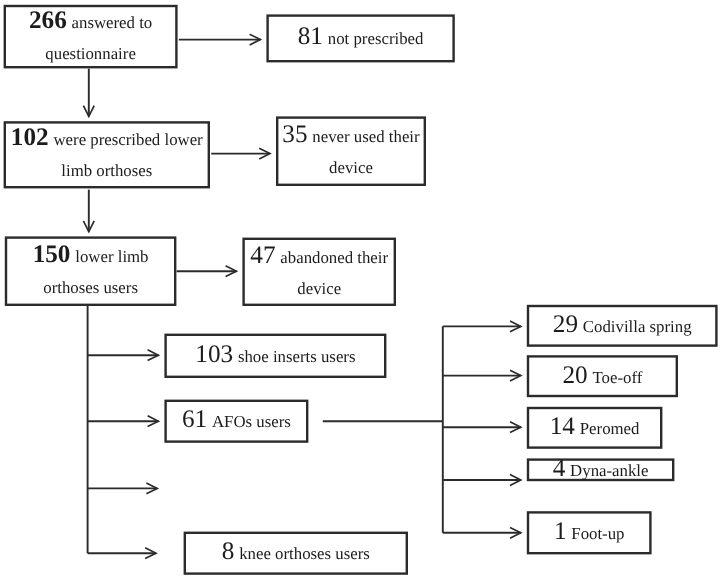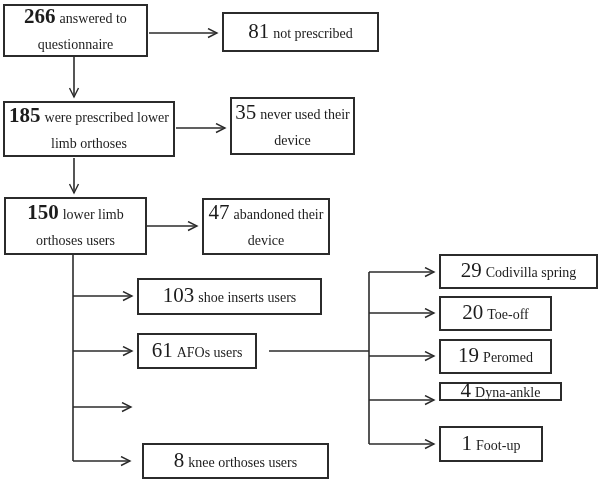--- a/index.html
+++ b/index.html
@@ -76,21 +76,21 @@
 
   <div class="node one-line" style="left:222px;top:12px;width:157px;height:40px">
     <div class="txt">
       <span class="num">81</span>
       <span class="lbl">not prescribed</span>
     </div>
   </div>
 
   <div class="node bold-num" style="left:3px;top:101px;width:172px;height:56px">
     <div class="txt">
-      <span class="num">185</span>
+      <span class="num">102</span>
       <span class="lbl">were prescribed lower limb orthoses</span>
     </div>
   </div>
 
   <div class="node" style="left:230px;top:97px;width:125px;height:58px">
     <div class="txt">
       <span class="num">35</span>
       <span class="lbl">never used their device</span>
     </div>
   </div>
@@ -117,44 +117,44 @@
   </div>
 
   <div class="node one-line" style="left:137px;top:333px;width:120px;height:36px">
     <div class="txt">
       <span class="num">61</span>
       <span class="lbl">AFOs users</span>
     </div>
   </div>
 
 
-  <div class="node one-line" style="left:142px;top:443px;width:187px;height:36px">
+  <div class="node one-line" style="left:153px;top:443px;width:187px;height:36px">
     <div class="txt">
       <span class="num">8</span>
       <span class="lbl">knee orthoses users</span>
     </div>
   </div>
 
   <div class="node one-line" style="left:439px;top:254px;width:159px;height:35px">
     <div class="txt">
       <span class="num">29</span>
       <span class="lbl">Codivilla spring</span>
     </div>
   </div>
 
-  <div class="node one-line" style="left:439px;top:296px;width:113px;height:35px">
+  <div class="node one-line" style="left:439px;top:296px;width:126px;height:35px">
     <div class="txt">
       <span class="num">20</span>
       <span class="lbl">Toe-off</span>
     </div>
   </div>
 
   <div class="node one-line" style="left:439px;top:339px;width:113px;height:35px">
     <div class="txt">
-      <span class="num">19</span>
+      <span class="num">14</span>
       <span class="lbl">Peromed</span>
     </div>
   </div>
 
   <div class="node one-line" style="left:439px;top:382px;width:123px;height:19px">
     <div class="txt">
       <span class="num">4</span>
       <span class="lbl">Dyna-ankle</span>
     </div>
   </div>

